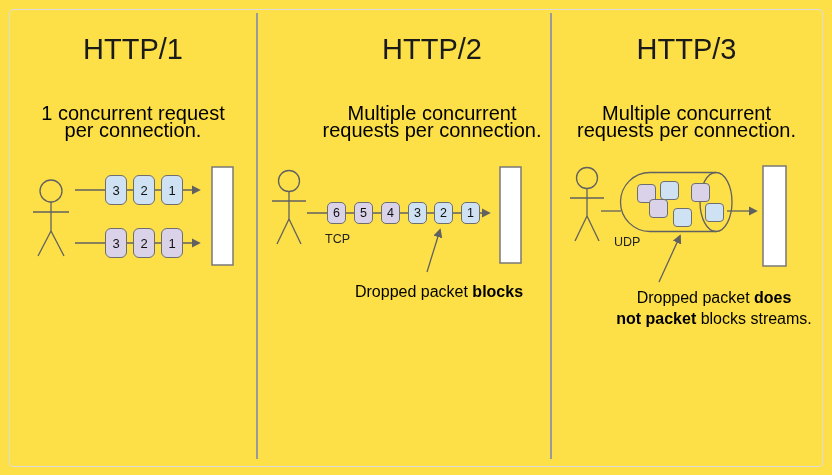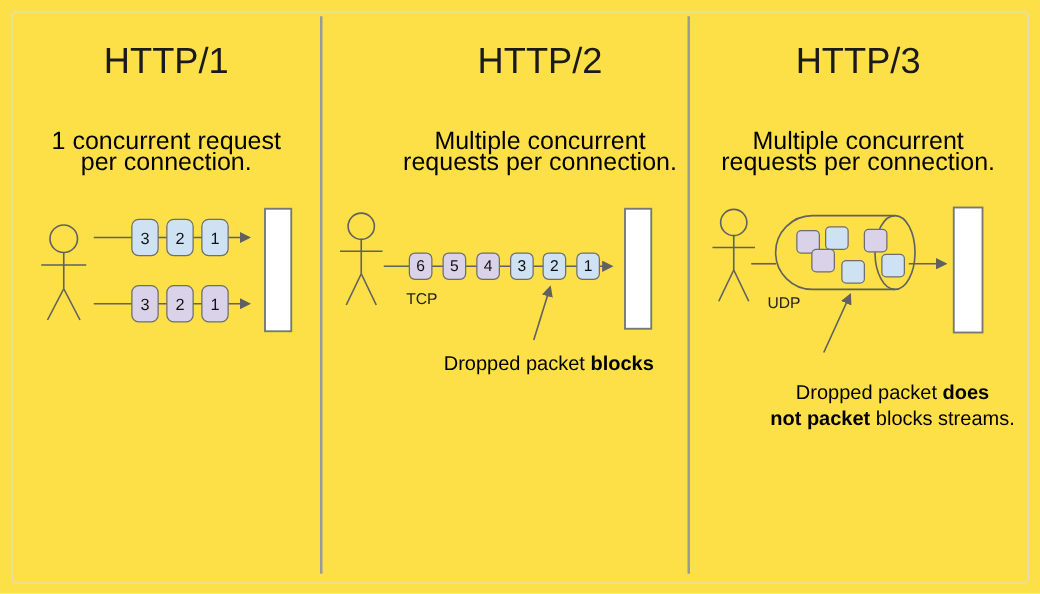--- a/index.html
+++ b/index.html
@@ -150,17 +150,17 @@
 requests per connection.</div>
   </div>
 
   <div class="packet square purple" style="left:637px;top:184px;"></div>
   <div class="packet square blue" style="left:660px;top:181px;"></div>
   <div class="packet square purple" style="left:649px;top:199px;"></div>
   <div class="packet square blue" style="left:673px;top:208px;"></div>
   <div class="packet square purple" style="left:691px;top:183px;"></div>
   <div class="packet square blue" style="left:705px;top:203px;"></div>
   <div class="proto-label" style="left:614px;top:235px;">UDP</div>
-  <div class="annotation" style="left:604px;top:304px;width:220px;">
+  <div class="annotation" style="left:604px;top:287px;width:220px;">
     <div><span>Dropped packet </span><b>does</b><span></span></div>
     <div><span></span><b>not packet</b><span> blocks streams.</span></div>
   </div>
 </div>
 
 </body></html>

